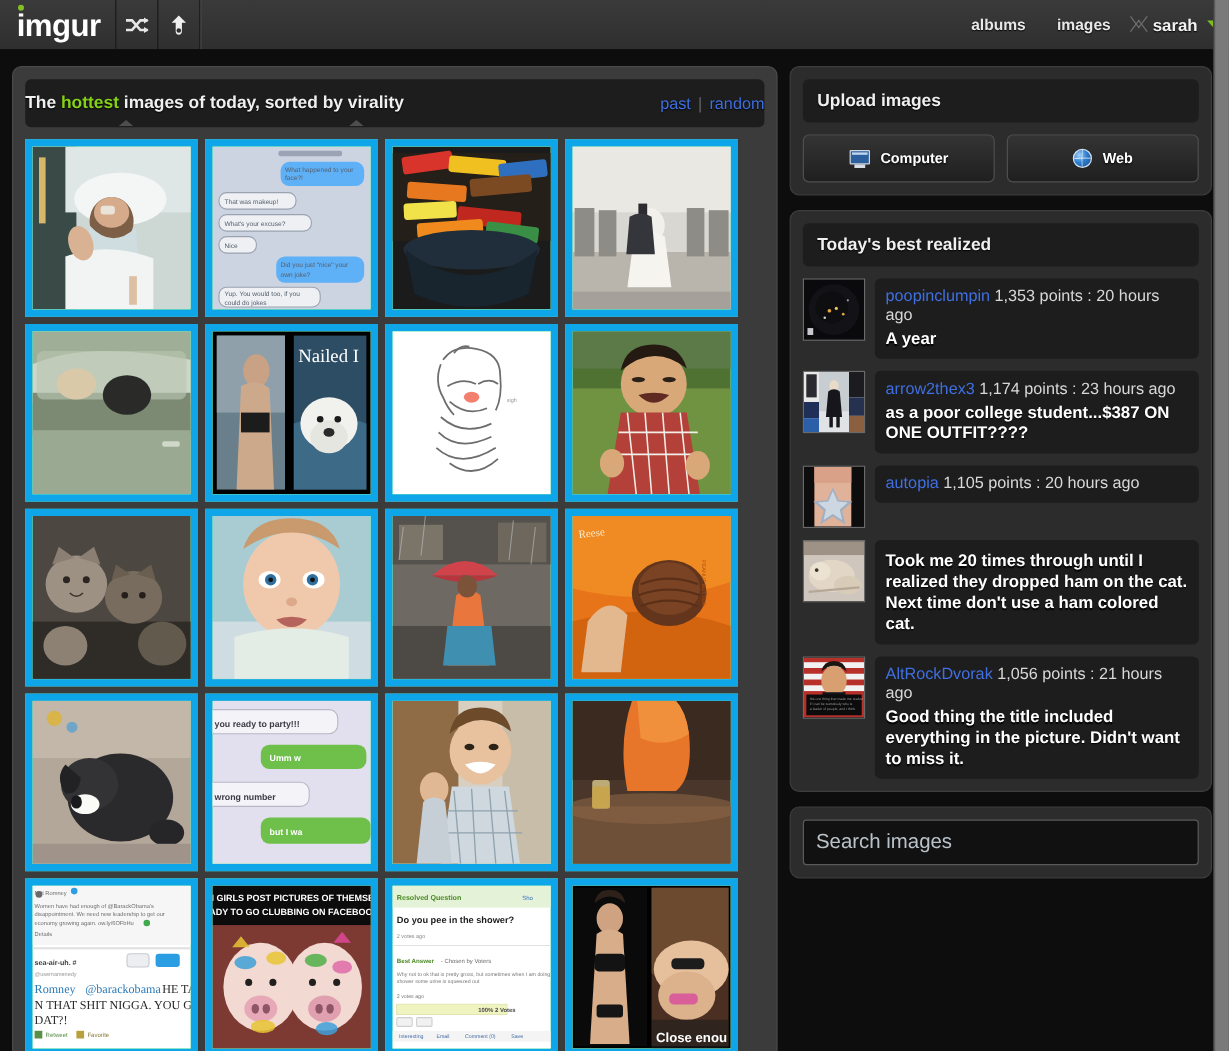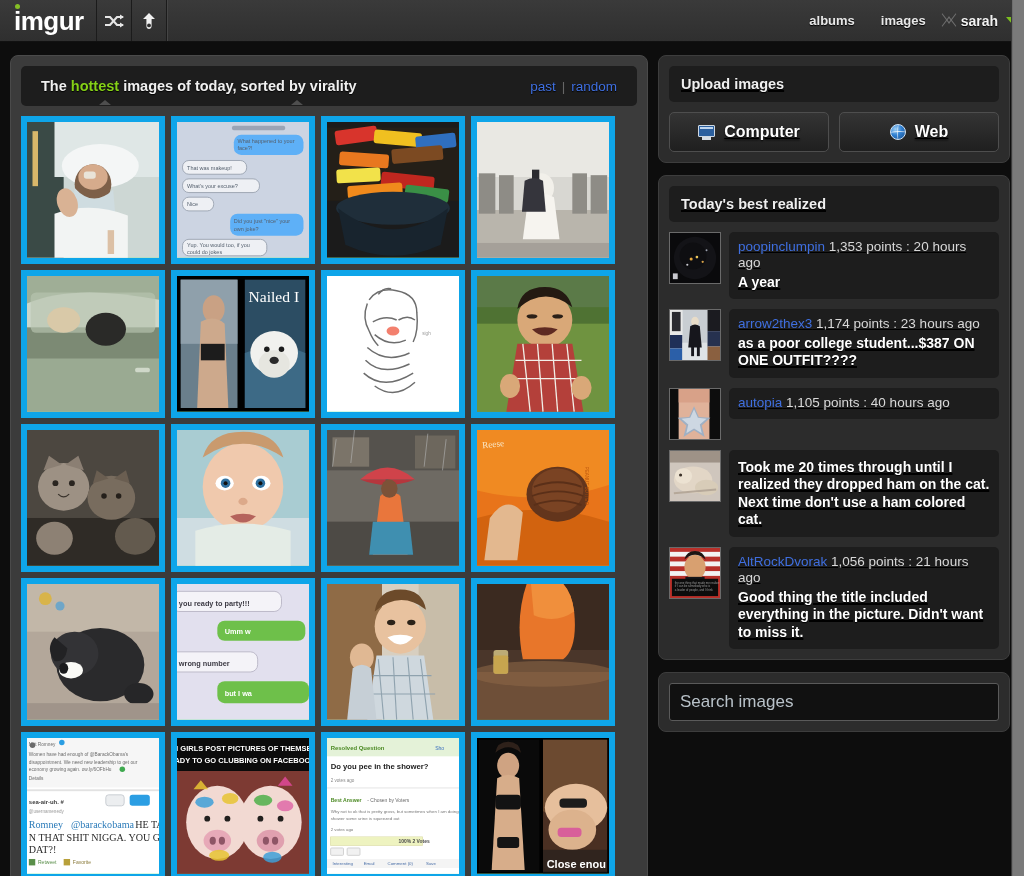--- a/index.html
+++ b/index.html
@@ -78,21 +78,21 @@
     position: absolute; left: 10px; top: 13px;
     width: 638px; height: 828px;
     background: #3b3b3b;
     border-radius: 8px;
     border: 1px solid #4a4a4a;
     overflow: hidden;
   }
   #gallery-header {
     margin: 10px 10px 0 10px; height: 40px;
     background: #1d1d1d; border-radius: 5px;
-    display: flex; align-items: center; padding: 0 20px;
+    display: flex; align-items: center; padding: 0 0;
     position: relative;
   }
   #gallery-title {
     font-size: 14.5px; font-weight: bold; color: #f0f0f0;
     text-shadow: 0 1px 1px #000; flex: 1; white-space: nowrap;
   }
   #gallery-title .hot { color: #85d117; }
   .caret-up {
     position: absolute; bottom: 1px; width: 0; height: 0;
     border-left: 6px solid transparent; border-right: 6px solid transparent;
@@ -122,35 +122,35 @@
     overflow: hidden; cursor: pointer; position: relative;
   }
   .thumb .art { position: absolute; inset: 0; }
 
   
   #right-col {
     position: absolute; left: 658px; top: 13px; width: 352px;
   }
   .card {
     background: #2c2c2c; border: 1px solid #3d3d3d;
-    border-radius: 8px; padding: 10px; margin-bottom: 12px; text-decoration: underline;
+    border-radius: 8px; padding: 10px; margin-bottom: 12px;
   }
   .card-title {
     background: #1d1d1d; border-radius: 5px;
     height: 36px; display: flex; align-items: center; padding: 0 12px;
     font-size: 14.5px; font-weight: bold; color: #f0f0f0;
     text-shadow: 0 1px 1px #000;
   }
   #upload-buttons { display: flex; gap: 10px; margin-top: 10px; }
   .upload-btn {
     flex: 1; height: 40px; border-radius: 5px;
     background: linear-gradient(#343434, #1f1f1f);
     border: 1px solid #4e4e4e;
     display: flex; align-items: center; justify-content: center; gap: 9px;
-    color: #fff; font-size: 16px; font-weight: bold;
+    color: #fff; font-size: 12px; font-weight: bold;
     text-shadow: 0 1px 2px #000; cursor: pointer;
   }
 
   
   .mon-icon { width: 17px; height: 15px; position: relative; }
   .mon-icon .screen {
     position: absolute; left: 0; top: 0; width: 17px; height: 12px;
     background: #2b5f9e; border: 1px solid #cfd8e2; border-radius: 1px;
   }
   .mon-icon .screen::after {
@@ -773,21 +773,21 @@
         <div class="comment-avatar">
           <svg class="art" viewBox="0 0 52 52" preserveAspectRatio="none">
             <rect width="52" height="52" fill="#0d0d0d"></rect>
             <rect x="9" y="0" width="32" height="52" fill="#e0b29a"></rect>
             <rect x="9" y="0" width="32" height="14" fill="#d8a188"></rect>
             <path d="M25 18 l5 11 l12 1 l-9 8 l3 12 l-11 -7 l-11 7 l3 -12 l-9 -8 l12 -1 Z" fill="#9fb0c4"></path>
             <path d="M25 21 l4 9 l9 1 l-7 6 l2 9 l-8 -5 l-8 5 l2 -9 l-7 -6 l9 -1 Z" fill="#cdd7e2"></path>
           </svg>
         </div>
         <div class="comment-body">
-          <div class="c-meta"><span class="c-user">autopia</span><span class="c-points"> 1,105 points : 40 hours ago</span></div>
+          <div class="c-meta"><span class="c-user">autopia</span><span class="c-points"> 1,105 points : 20 hours ago</span></div>
         </div>
       </div>
 
       <div class="comment-row">
         <div class="comment-avatar">
           <svg class="art" viewBox="0 0 52 52" preserveAspectRatio="none">
             <rect width="52" height="52" fill="#cfc6bd"></rect>
             <rect x="0" y="0" width="52" height="12" fill="#9e9287"></rect>
             <ellipse cx="24" cy="30" rx="20" ry="14" fill="#e2d6c6"></ellipse>
             <ellipse cx="14" cy="26" rx="9" ry="8" fill="#ece2d2"></ellipse>

